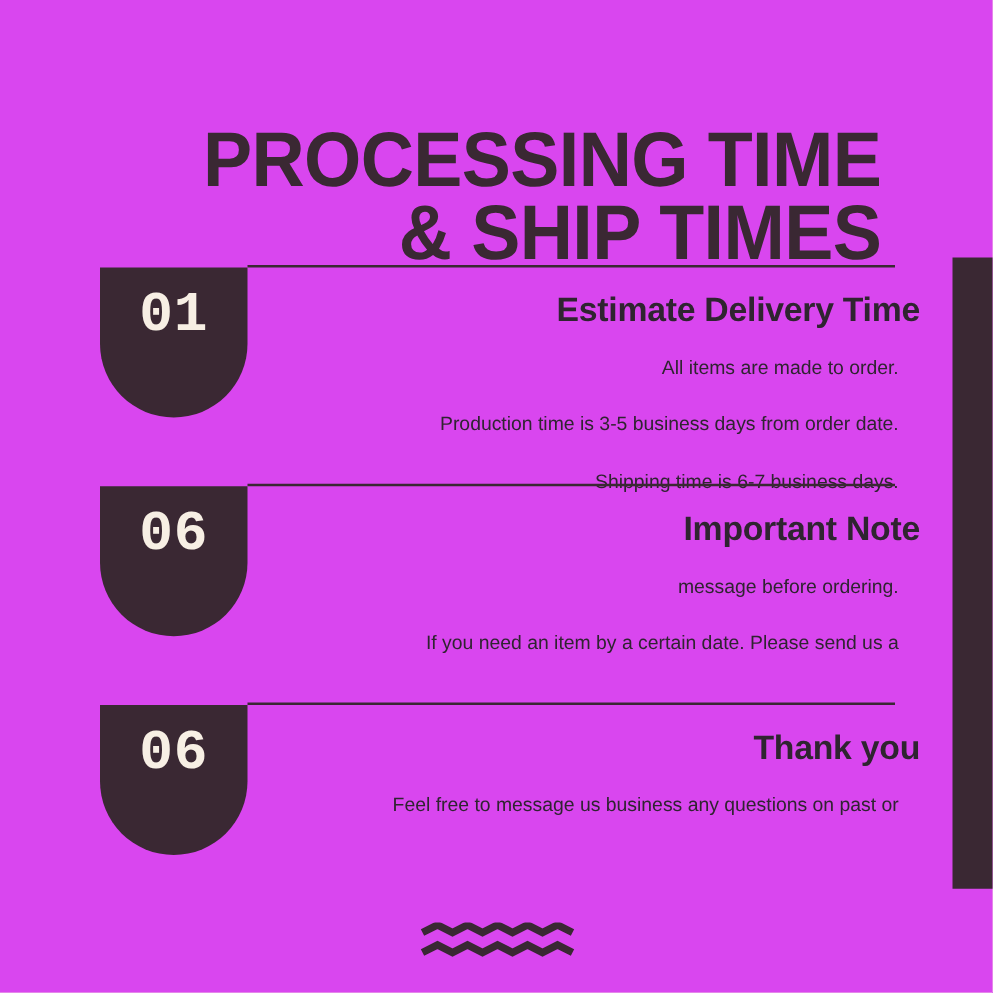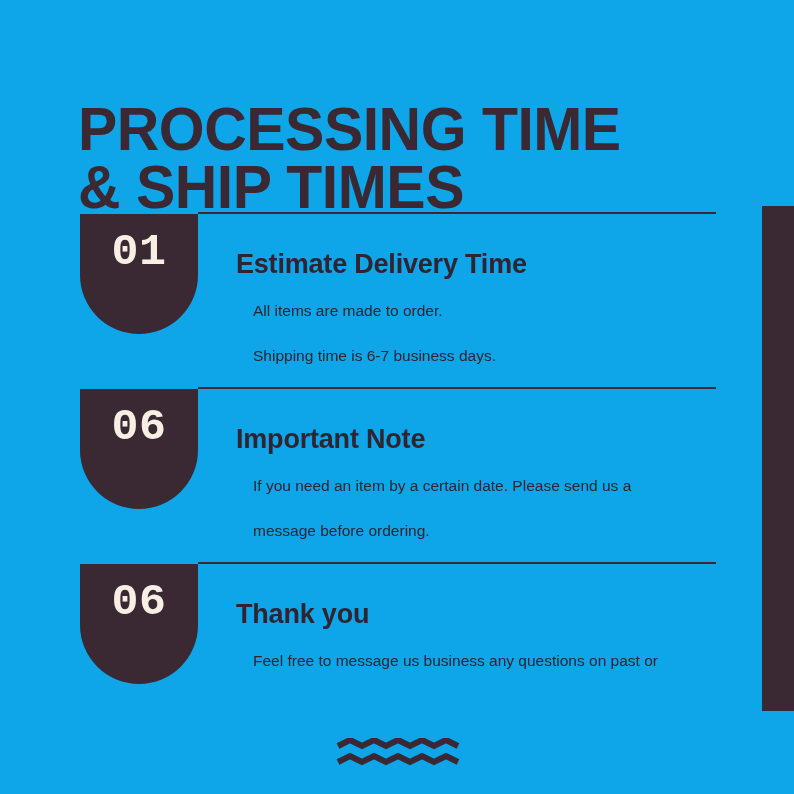--- a/index.html
+++ b/index.html
@@ -11,21 +11,22 @@
     height: 794px;
     background: #faf1e6;
     font-family: "Liberation Sans", sans-serif;
     overflow: hidden;
     position: relative;
   }
 
   .poster {
     position: absolute;
     inset: 0;
-    background: #0ea5e9;
+    background: #d946ef;
+    text-align: right;
   }
 
   
   .edge-bar {
     position: absolute;
     left: 762px;
     top: 206px;
     width: 34px;
     height: 505px;
     background: #3a2833;
@@ -96,21 +97,21 @@
     position: absolute;
     left: 156px;
     top: 22px;
     width: 500px;
   }
   .sec-heading {
     color: #2f2430;
     font-size: 27px;
     font-weight: 700;
     line-height: 1.1;
-    margin: 16px 0 14px 0;
+    margin: 0 0 14px 0;
     letter-spacing: -0.2px;
   }
   .sec-body p {
     color: #2f2430;
     font-size: 15.5px;
     line-height: 1.85;
     margin: 17px;
     font-weight: 400;
   }
 
@@ -137,35 +138,36 @@
 
   <div class="section s1">
     <div class="rule"></div>
     <div class="badge">
       <span class="badge-num">01</span>
     </div>
     <div class="body-col">
       <h2 class="sec-heading">Estimate Delivery Time</h2>
       <div class="sec-body">
         <p>All items are made to order.</p>
+        <p>Production time is 3-5 business days from order date.</p>
         <p>Shipping time is 6-7 business days.</p>
       </div>
     </div>
   </div>
 
   <div class="section s2">
     <div class="rule"></div>
     <div class="badge">
       <span class="badge-num">06</span>
     </div>
     <div class="body-col">
       <h2 class="sec-heading">Important Note</h2>
       <div class="sec-body">
+        <p>message before ordering.</p>
         <p>If you need an item by a certain date. Please send us a</p>
-        <p>message before ordering.</p>
       </div>
     </div>
   </div>
 
   <div class="section s3">
     <div class="rule"></div>
     <div class="badge">
       <span class="badge-num">06</span>
     </div>
     <div class="body-col">

